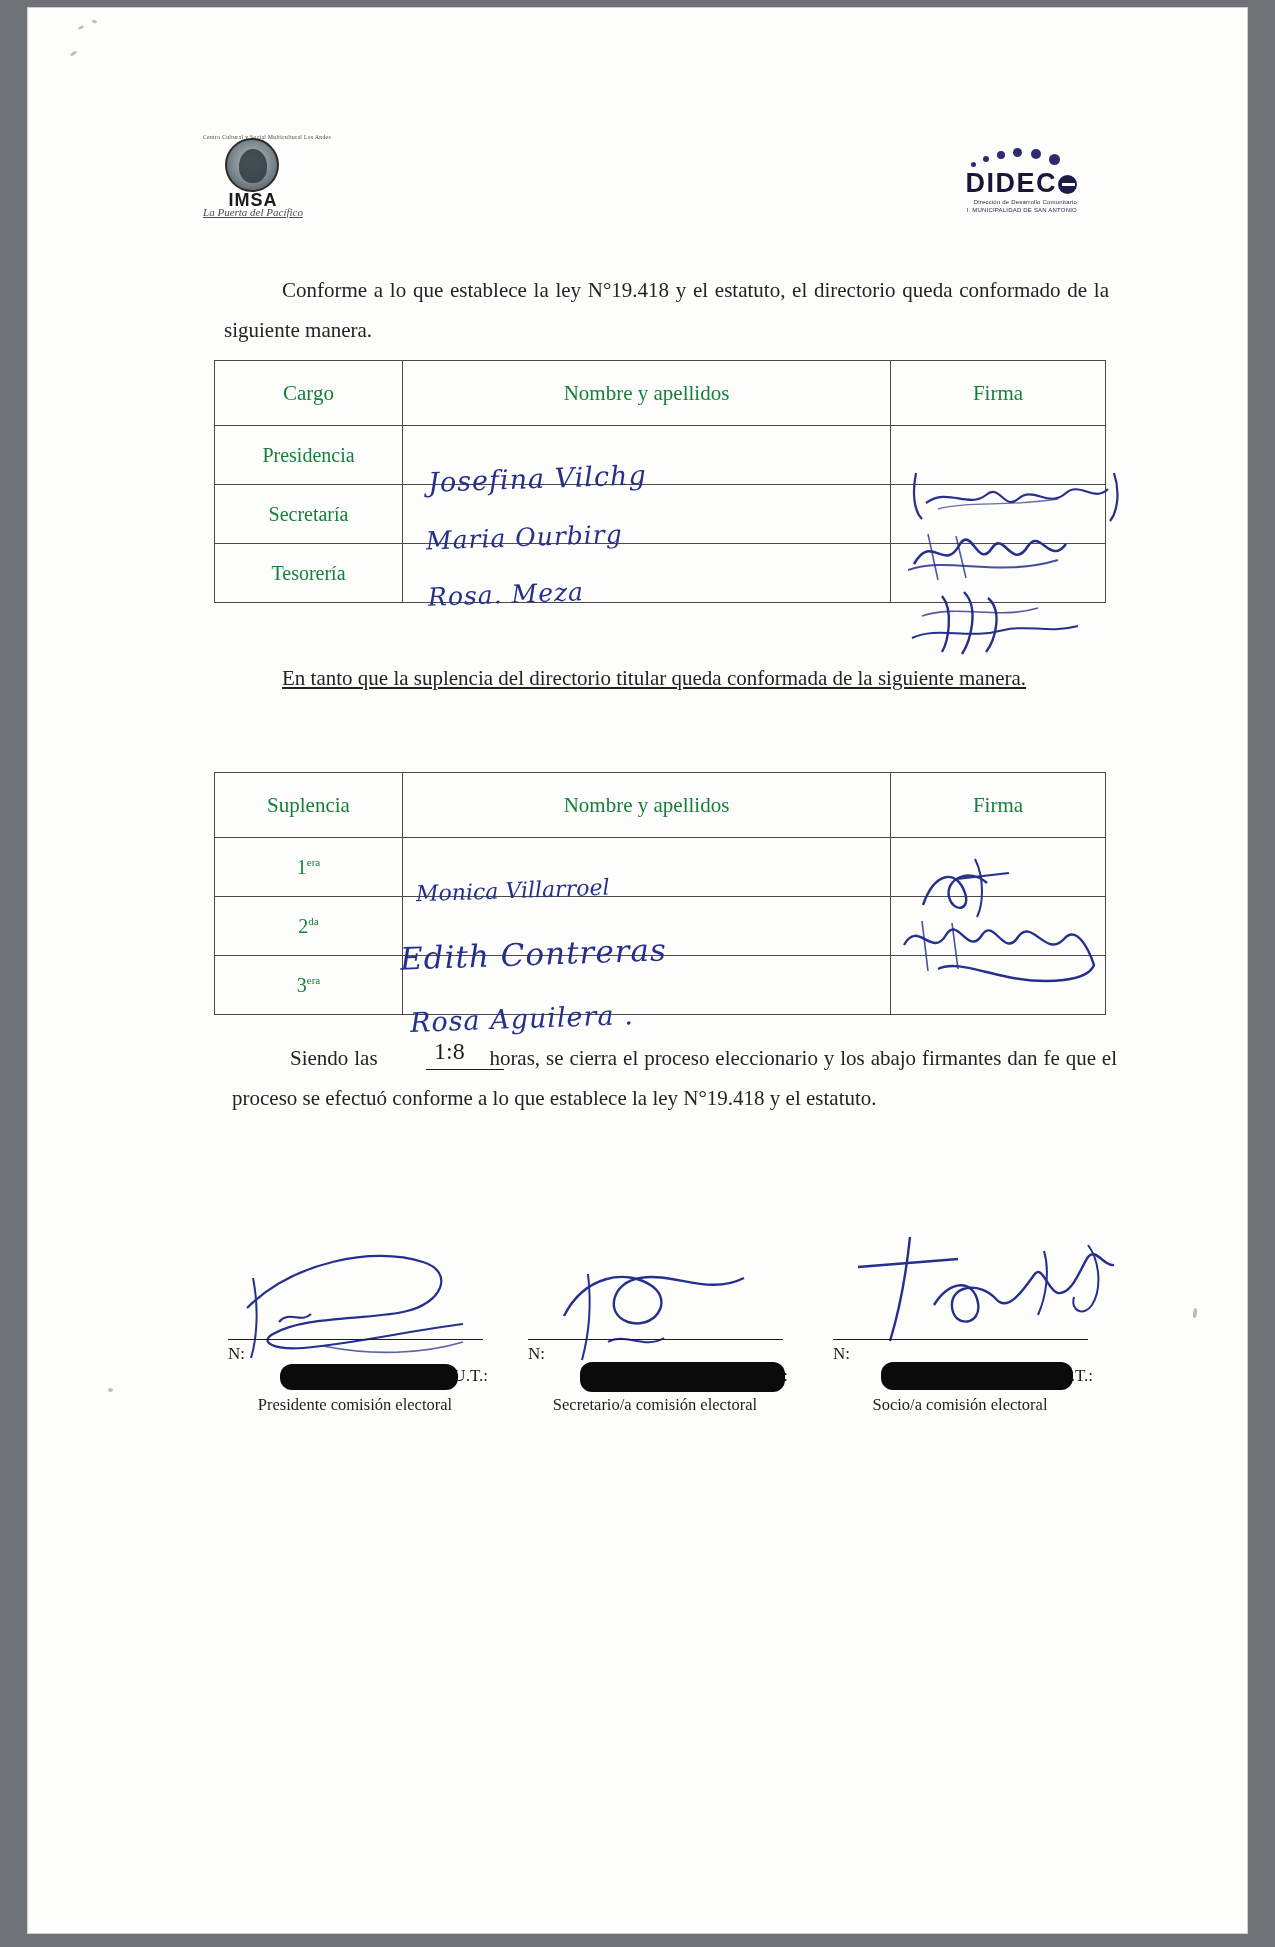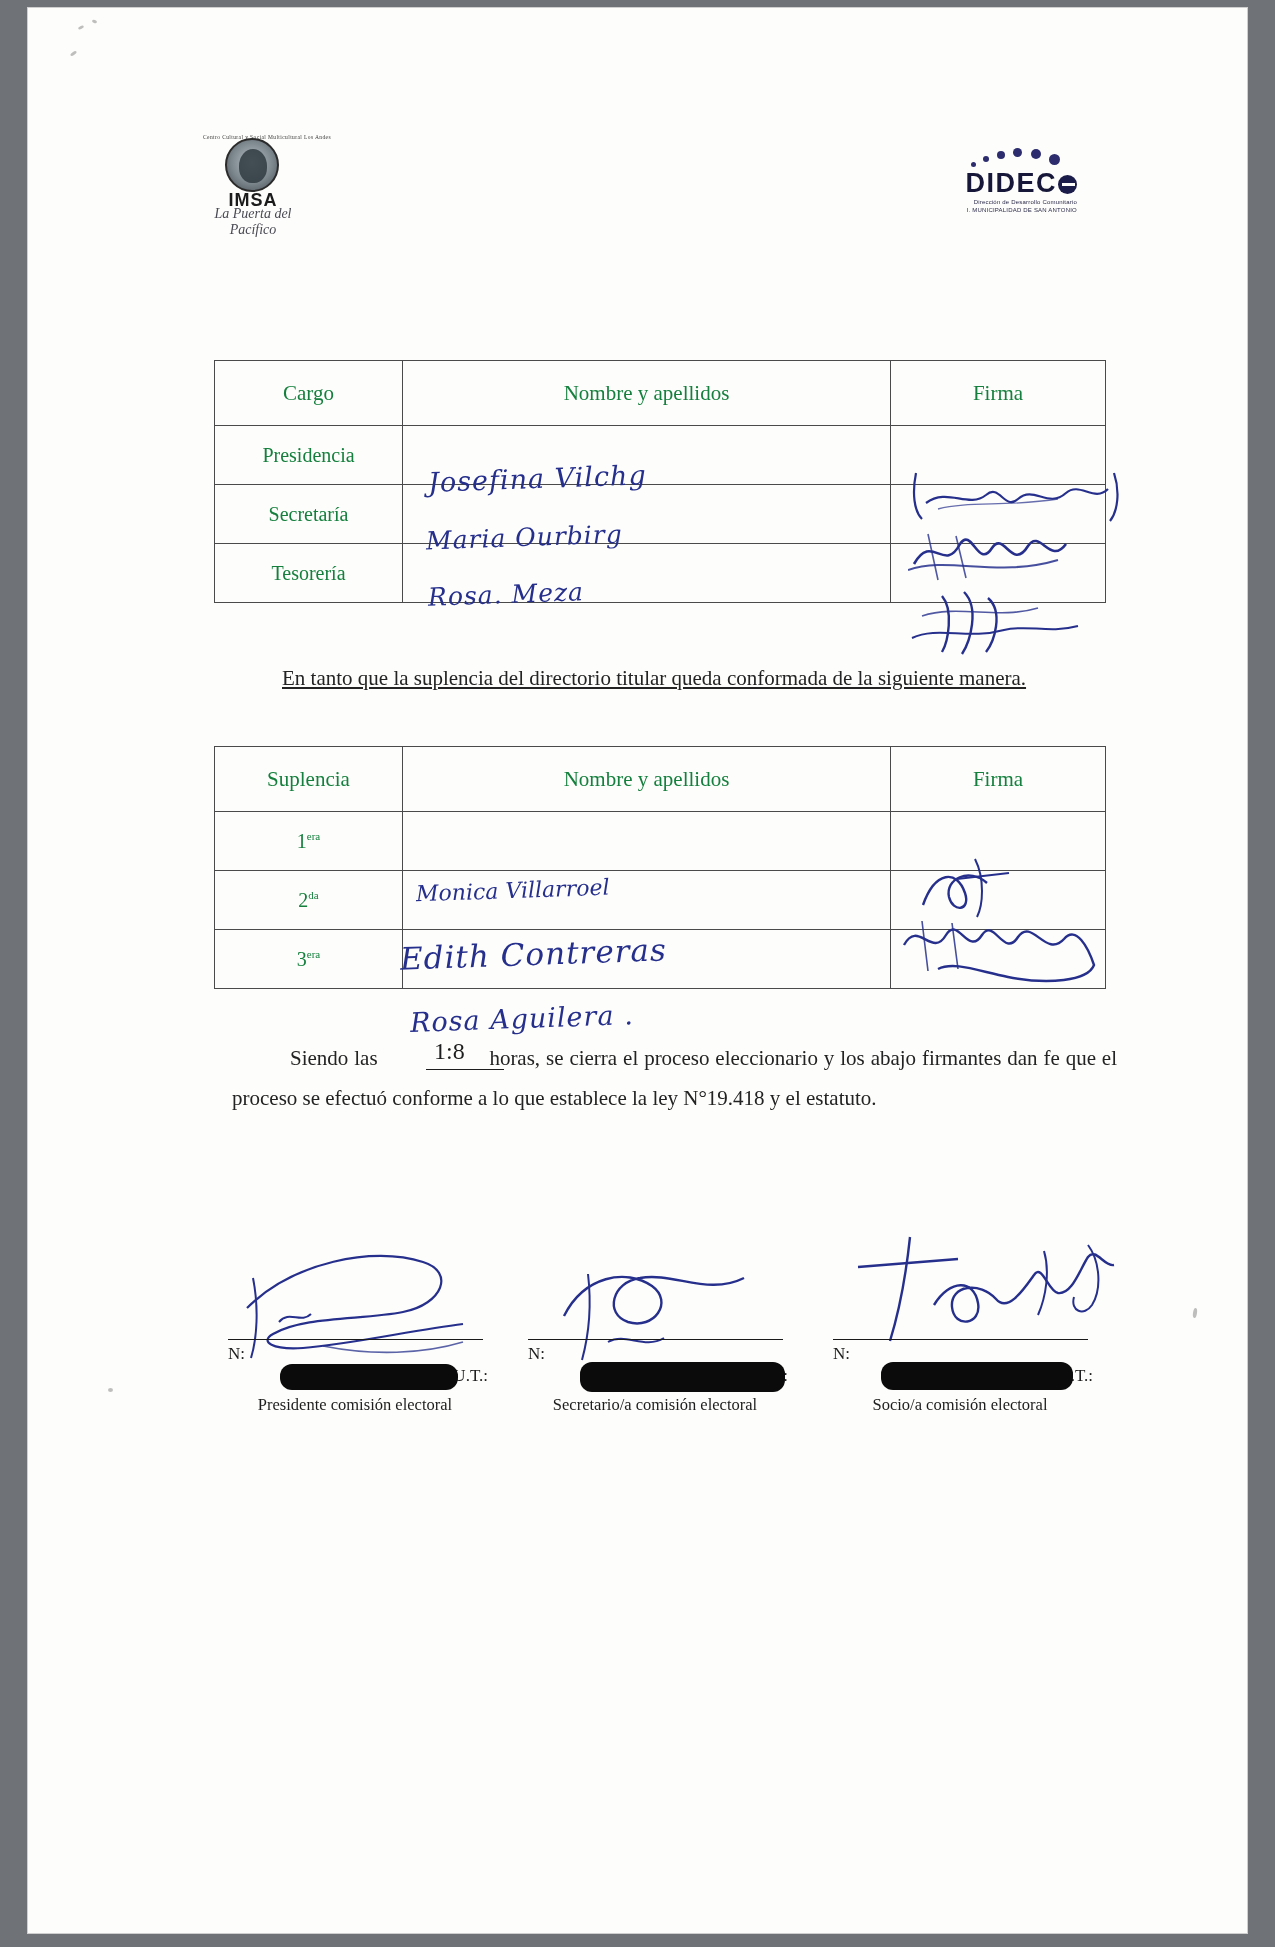--- a/index.html
+++ b/index.html
@@ -83,23 +83,24 @@
     font-size: 18px;
     font-weight: bold;
     letter-spacing: 1px;
     color: #1b1b1b;
     font-family: "Liberation Sans", sans-serif;
   }
   .logo-imsa .sub {
     position: absolute;
     left: 0; top: 68px;
     width: 100px;
-    font-size: 14px;
+    font-size: 11px;
     font-style: italic;
     color: #4a4a55;
+    text-decoration: underline;
   }
 
   .logo-dideco {
     position: absolute;
     right: 170px;
     top: 140px;
     width: 190px;
     height: 75px;
     text-align: right;
   }
@@ -184,21 +185,21 @@
     border: 1px solid #4a4a4a;
     font-weight: normal;
     height: 56px;
     text-align: center;
     vertical-align: middle;
     position: relative;
   }
   table.doc th { height: 62px; font-size: 21px; }
 
   #tbl1 { left: 186px; top: 352px; }
-  #tbl2 { left: 186px; top: 738px; border-radius: 10px; }
+  #tbl2 { left: 186px; top: 764px; border-radius: 10px; }
   .c-cargo { width: 185px; }
   .c-nombre { width: 485px; }
   .c-firma { width: 212px; margin-top: 47px; }
 
   sup.ord { font-size: 11px; vertical-align: super; }
 
   
   .hw {
     position: absolute;
     font-family: "DejaVu Serif", serif;
@@ -301,20 +302,21 @@
         <span class="dot" style="left:44px;top:3px;width:8px;height:8px;"></span>
         <span class="dot" style="left:60px;top:0px;width:9px;height:9px;"></span>
         <span class="dot" style="left:78px;top:1px;width:10px;height:10px;"></span>
         <span class="dot" style="left:96px;top:6px;width:11px;height:11px;"></span>
       </div>
       <div class="word"><span>DIDEC</span><span class="circ"></span></div>
       <div class="l1">Dirección de Desarrollo Comunitario</div>
       <div class="l2">I. MUNICIPALIDAD DE SAN ANTONIO</div>
     </div>
 
+    <div class="para indent" id="p1">Conforme a lo que establece la ley N°19.418 y el estatuto, el directorio queda conformado de la siguiente manera.</div>
 
     <table class="doc" id="tbl1">
       <tbody>
           <tr>
         <th class="c-cargo">Cargo</th>
         <th class="c-nombre">Nombre y apellidos</th>
         <th class="c-firma">Firma</th>
       </tr>
       <tr>
         <td>Presidencia</td>

